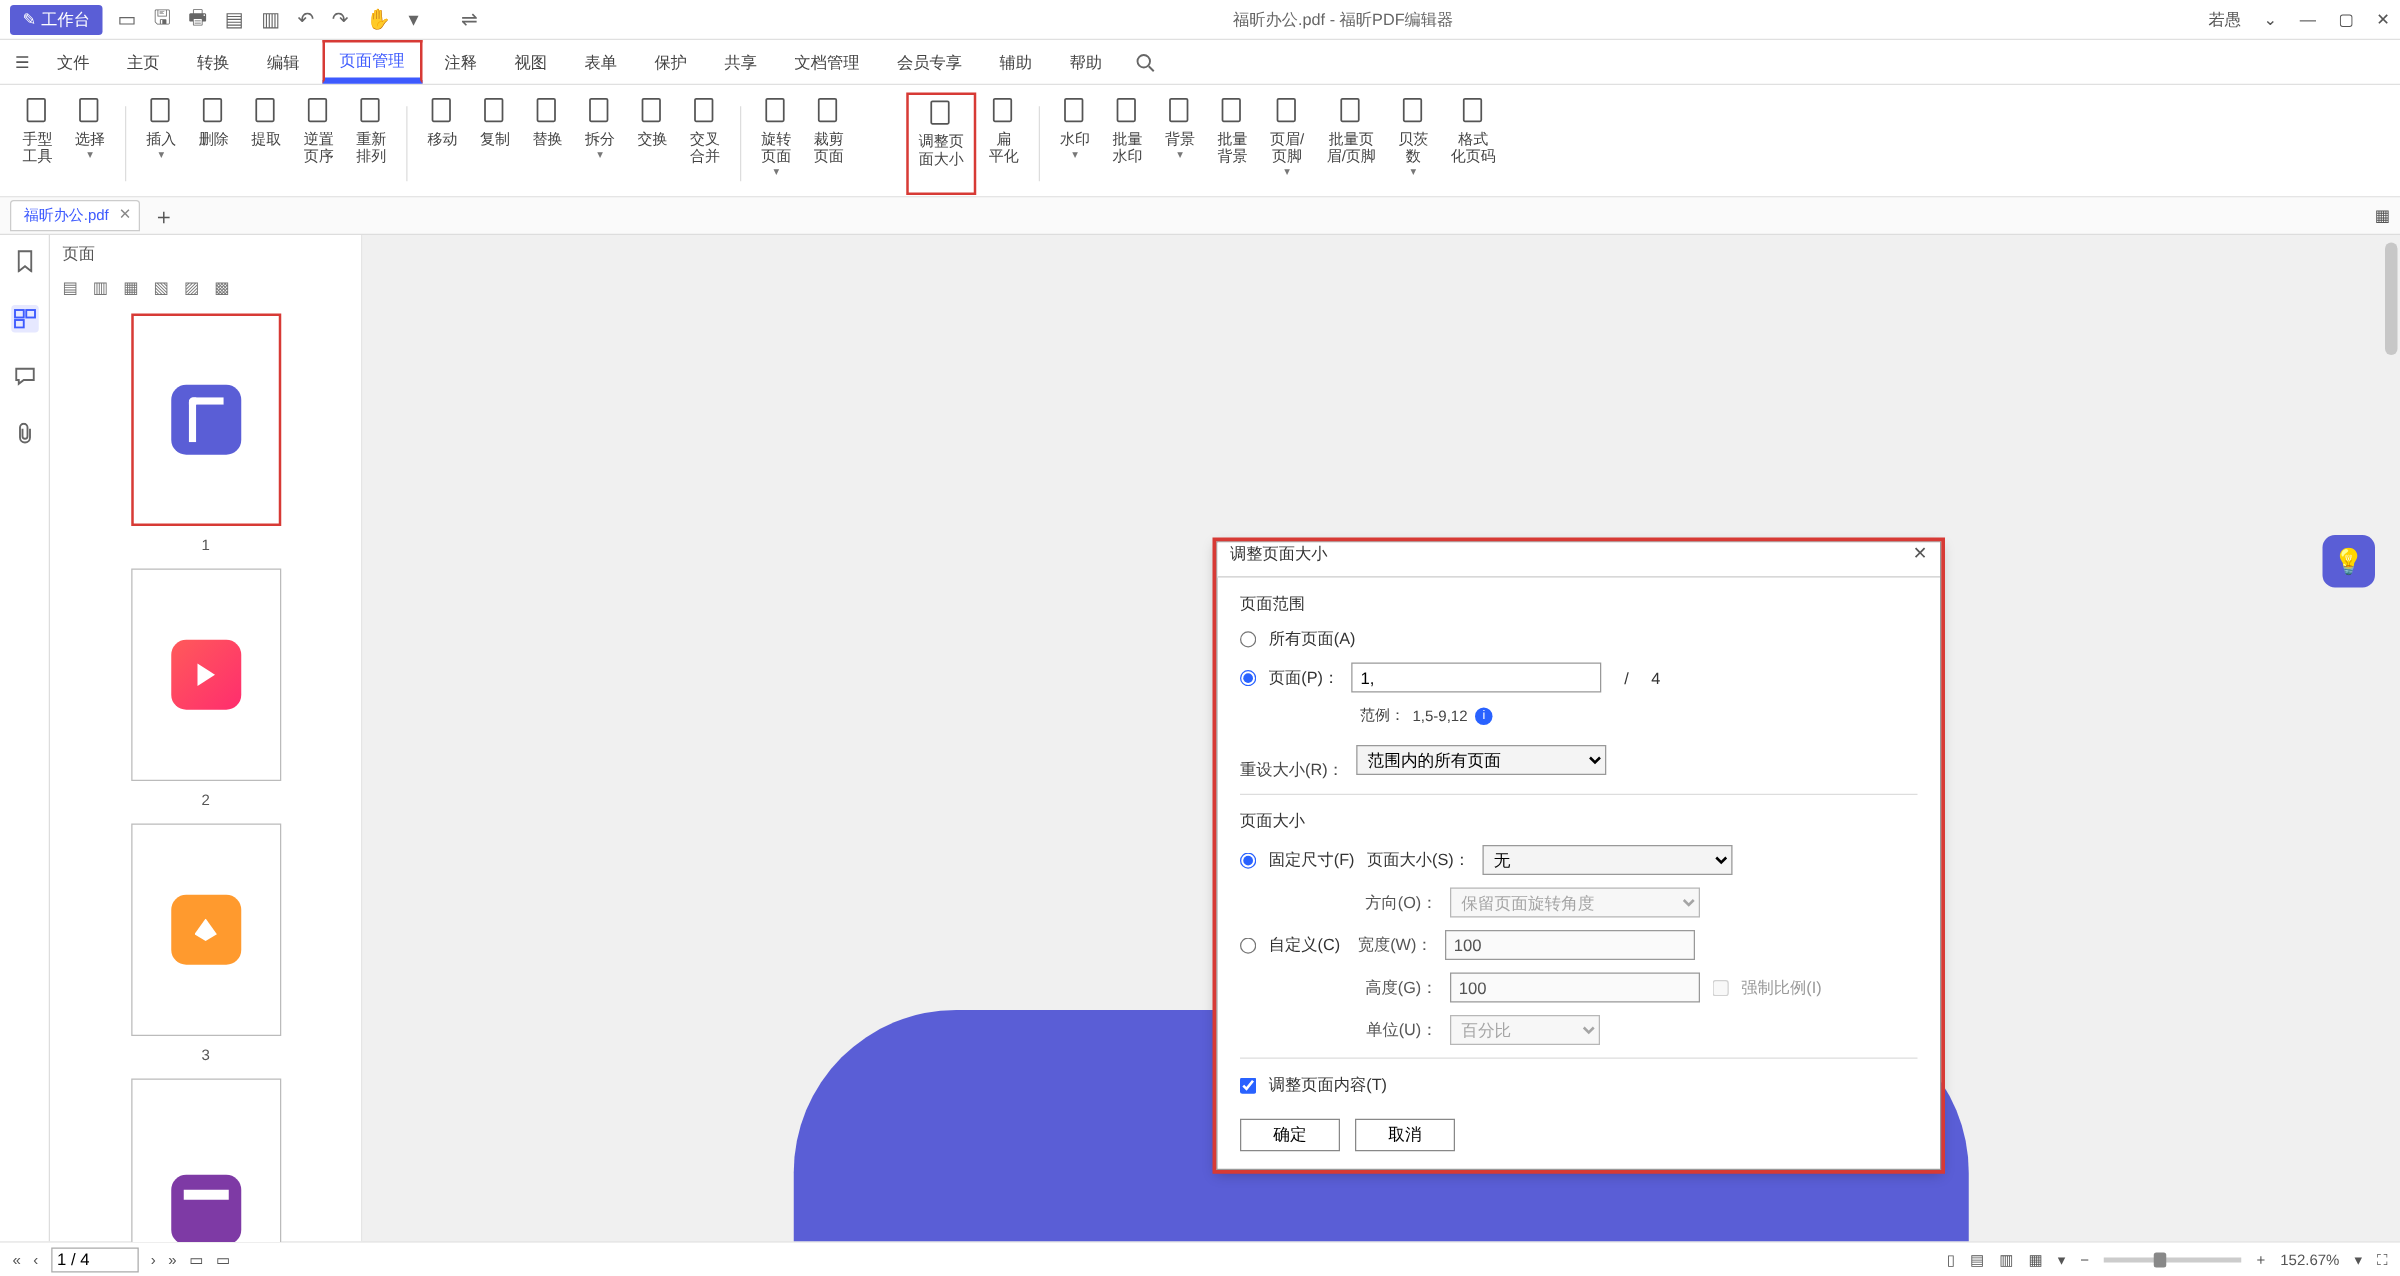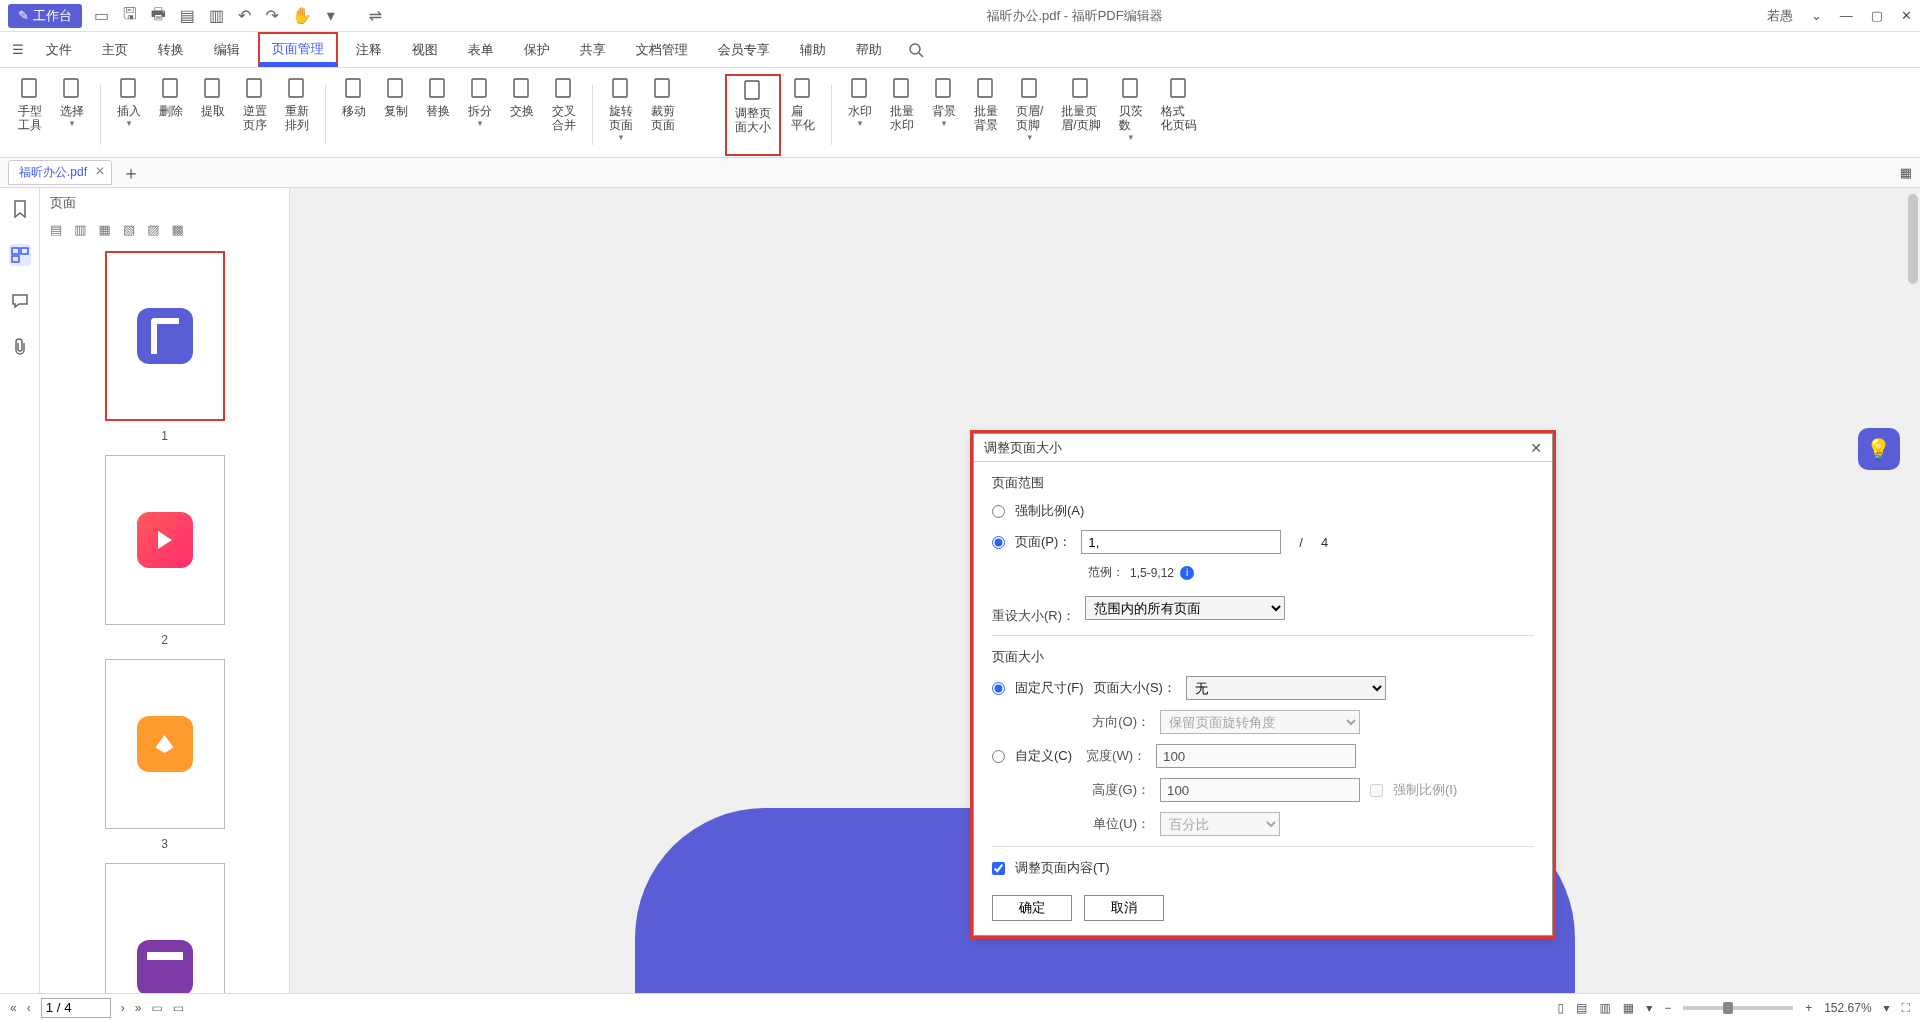--- a/index.html
+++ b/index.html
@@ -17,21 +17,21 @@
 .menubar { height: 36px; background: #fff; display: flex; align-items: center; padding: 0 12px; gap: 6px; border-bottom: 1px solid #e0e0e0; }
 .menubar .menu-item { padding: 6px 12px; cursor: pointer; color: #444; }
 .menubar .menu-item.active { color: #3d5afe; border: 2.5px solid #d73a35; border-bottom: 3px solid #3d5afe; box-shadow: inset 0 -2px 0 #3d5afe; }
 .menubar .hamburger { margin-right: 4px; color: #555; }
 .menubar .search { margin-left: 8px; color: #555; }
 
 
 .ribbon { height: 90px; background: #fff; display: flex; align-items: center; padding: 4px 10px 0; border-bottom: 1px solid #ddd; gap: 2px; }
 .ribbon-btn { display: flex; flex-direction: column; align-items: center; justify-content: flex-start; padding: 2px 8px; cursor: pointer; color: #444; min-width: 40px; height: 82px; }
 .ribbon-btn .ico { width: 24px; height: 24px; margin-bottom: 4px; display: flex; align-items: center; justify-content: center; color: #555; }
-.ribbon-btn .lbl { font-size: 12px; line-height: 14px; text-align: left; white-space: pre; }
+.ribbon-btn .lbl { font-size: 12px; line-height: 14px; text-align: center; white-space: pre; }
 .ribbon-sep { width: 1px; background: #ddd; height: 60px; margin: 0 6px; }
 .ribbon-btn.highlighted { border: 2.5px solid #d73a35; margin-left: 40px; }
 
 
 .tabstrip { height: 30px; background: #fafafa; display: flex; align-items: center; padding: 0 8px; border-bottom: 1px solid #ddd; }
 .tabstrip .tab { background: #fff; border: 1px solid #ccc; padding: 3px 24px 3px 10px; font-size: 12px; position: relative; color: #3d5afe; border-radius: 3px 3px 0 0; }
 .tabstrip .tab .close { position: absolute; right: 6px; top: 3px; color: #888; cursor: pointer; }
 .tabstrip .add { margin-left: 10px; color: #555; font-size: 18px; cursor: pointer; }
 .tabstrip .right-tool { margin-left: auto; color: #555; }
 
@@ -55,21 +55,21 @@
 .thumb .gly { width: 56px; height: 56px; border-radius: 12px; }
 
 
 .canvas { flex: 1; background: #f0f0f0; position: relative; overflow: hidden; }
 .page-big { position: absolute; left: 50%; top: 620px; transform: translateX(-50%); width: 940px; height: 500px; background: #5a5ed6; border-radius: 130px 130px 0 0; }
 .scroll-v { position: absolute; right: 2px; top: 6px; width: 10px; height: 90px; background: #c7c7c7; border-radius: 5px; }
 
 
 .dialog-wrap { position: absolute; left: 683px; top: 245px; width: 580px; background: #fff; border: 1px solid #999; box-shadow: 0 3px 10px rgba(0,0,0,.25); }
 .dialog-wrap.outlined { outline: 3px solid #d73a35; outline-offset: 0; }
-.dlg-title { height: 28px; display: flex; align-items: center; padding: 0 10px; font-size: 13px; background: #fff; border-bottom: 1px solid #ccc; }
+.dlg-title { height: 28px; display: flex; padding: 0 10px; font-size: 13px; background: #fff; border-bottom: 1px solid #ccc; }
 .dlg-title .x { margin-left: auto; cursor: pointer; color: #555; font-size: 14px; }
 .dlg-body { padding: 12px 18px 8px; }
 .group-title { font-size: 13px; color: #333; margin-bottom: 10px; }
 .row { display: flex; align-items: center; gap: 10px; margin-bottom: 10px; font-size: 13px; }
 .row .lab { min-width: 72px; text-align: right; color: #444; margin-top: 16px; }
 .row .lab2 { min-width: 92px; text-align: right; color: #555; }
 .row input[type=text] { border: 1px solid #999; height: 24px; padding: 0 6px; width: 200px; }
 .row select { border: 1px solid #999; height: 24px; padding: 0 4px; width: 200px; background: #f4f4f4; }
 .row .spin { border: 1px solid #999; height: 22px; width: 70px; padding: 0 4px; }
 .row .radio, .row .check { accent-color: #2962ff; }
@@ -457,21 +457,21 @@
 
     <div class="dialog-wrap outlined">
       <div class="dlg-title">
         <span>调整页面大小</span>
         <span class="x">✕</span>
       </div>
       <div class="dlg-body">
         <div class="group-title">页面范围</div>
         <div class="row">
           <input type="radio" class="radio" name="pr" style="">
-          <span>强制比例(A)</span>
+          <span>所有页面(A)</span>
         </div>
         <div class="row">
           <input type="radio" class="radio" name="pr" checked="" style="">
           <span>页面(P)：</span>
           <input type="text" value="1," style="">
           <span style="margin:0 8px">/</span>
           <span>4</span>
         </div>
         <div class="hint">
           <span>范例：</span>

